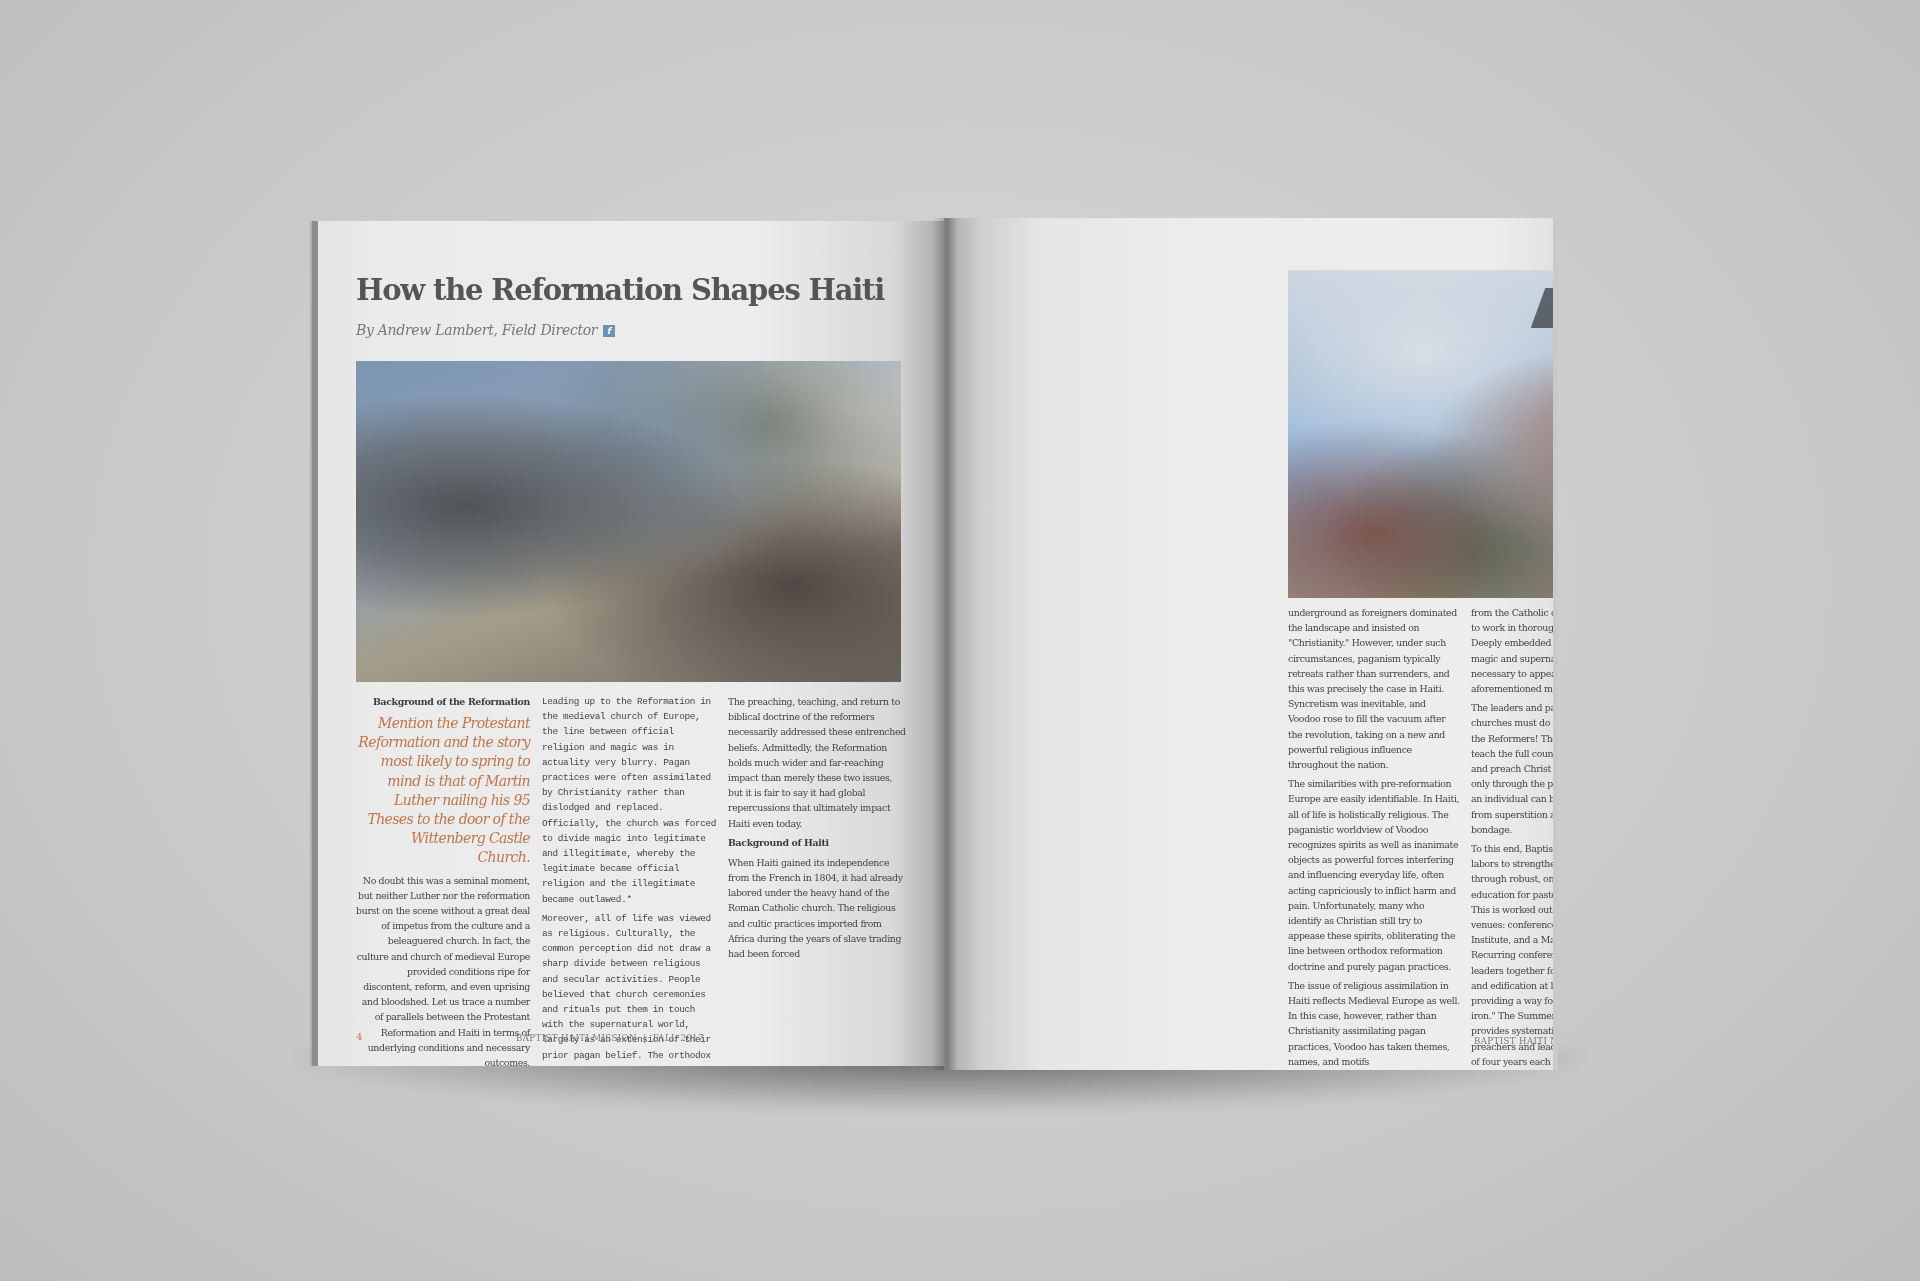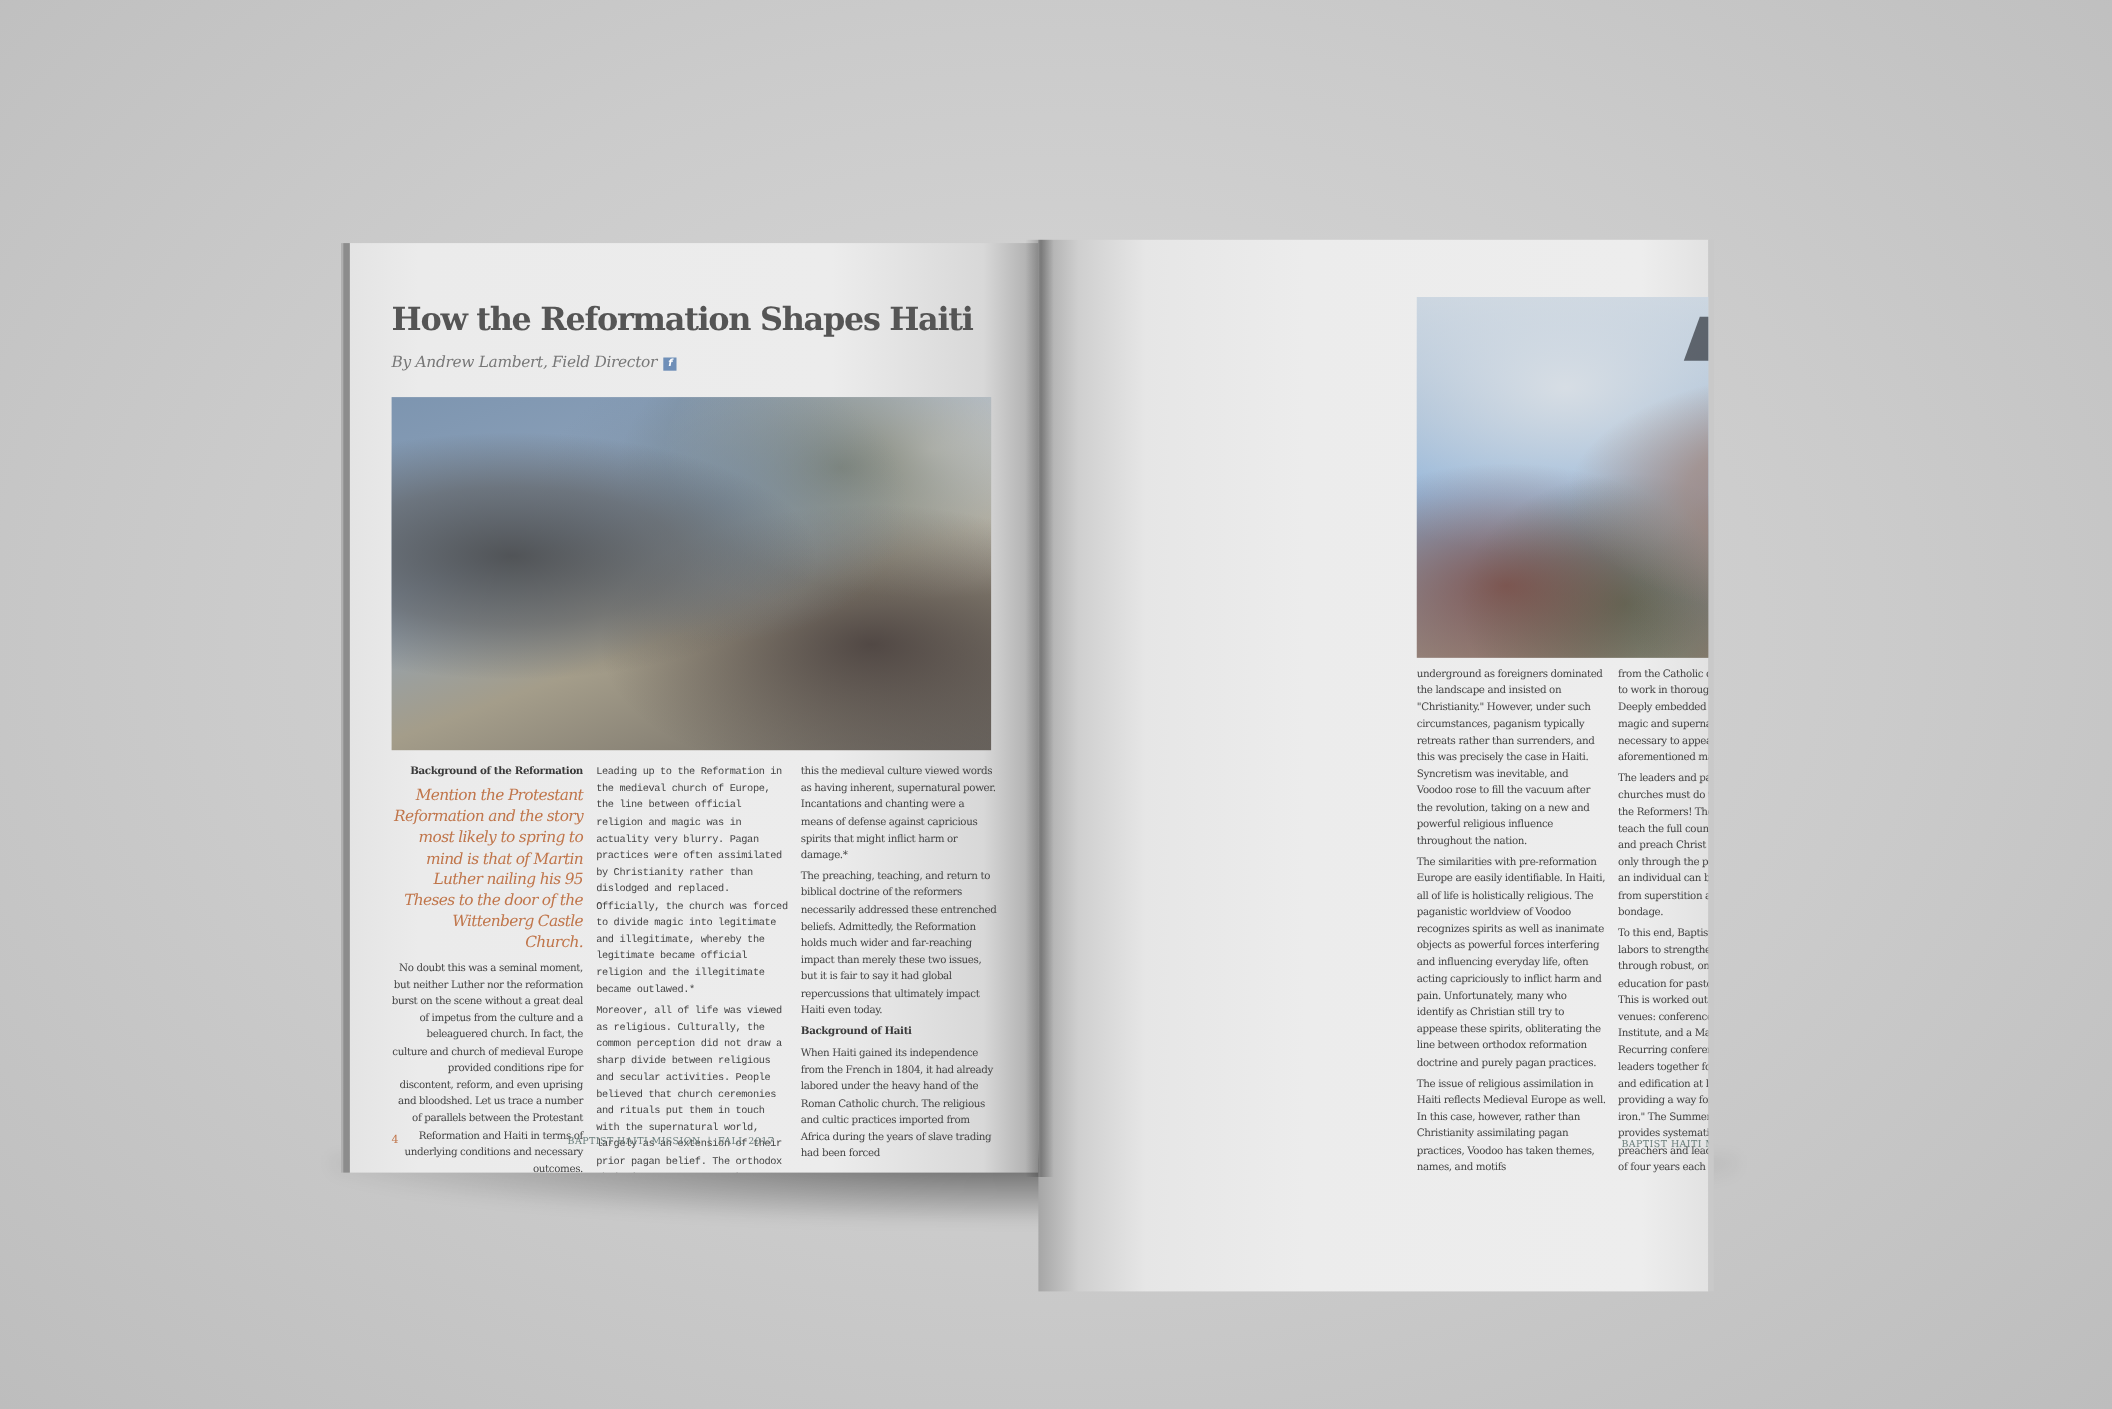--- a/index.html
+++ b/index.html
@@ -18,21 +18,21 @@
     .page {
       position: absolute; top: 0; height: 850px; overflow: hidden;
     }
     .page.left {
       left: 0; width: 632px; top: 3px; height: 845px;
       background: linear-gradient(90deg, #e4e4e4 0%, #ebebeb 10%, #ececec 70%, #d8d8d8 92%, #a9a9a9 100%);
       border-left: 6px solid #8c8c8c;
       box-shadow: -2px 0 0 #b0b0b0;
     }
     .page.right {
-      left: 632px; width: 614px; top: 0; height: 956px;
+      left: 632px; width: 614px; top: 0; height: 852px;
       background: linear-gradient(90deg, #a6a6a6 0%, #cfcfcf 6%, #e6e6e6 16%, #ececec 40%, #ededed 90%, #e2e2e2 100%);
       border-right: 5px solid #c9c9c9;
     }
     .title {
       position: absolute; left: 38px; top: 52px;
       font-family: "DejaVu Serif", serif; font-weight: bold;
       font-size: 29px; letter-spacing: -1.2px; color: #555;
     }
     .byline {
       position: absolute; left: 38px; top: 101px;
@@ -109,21 +109,20 @@
       <div class="pullquote">Mention the Protestant Reformation and the story most likely to spring to mind is that of Martin Luther nailing his 95 Theses to the door of the Wittenberg Castle Church.</div>
       <p>No doubt this was a seminal moment, but neither Luther nor the reformation burst on the scene without a great deal of impetus from the culture and a beleaguered church. In fact, the culture and church of medieval Europe provided conditions ripe for discontent, reform, and even uprising and bloodshed. Let us trace a number of parallels between the Protestant Reformation and Haiti in terms of underlying conditions and necessary outcomes.</p>
     </div>
 
     <div class="col" style="left:224px; top:473px; width:176px;font-family:Liberation Mono, monospace;">
       <p>Leading up to the Reformation in the medieval church of Europe, the line between official religion and magic was in actuality very blurry. Pagan practices were often assimilated by Christianity rather than dislodged and replaced. Officially, the church was forced to divide magic into legitimate and illegitimate, whereby the legitimate became official religion and the illegitimate became outlawed.*</p>
       <p>Moreover, all of life was viewed as religious. Culturally, the common perception did not draw a sharp divide between religious and secular activities. People believed that church ceremonies and rituals put them in touch with the supernatural world, largely as an extension of their prior pagan belief. The orthodox Christian sacraments took on implications that went far beyond the biblical mandate, acting as part of the arsenal to keep evil forces at bay. Alongside</p>
     </div>
 
     <div class="col" style="left:410px; top:473px; width:178px;">
-      <p>this the medieval culture viewed words as having inherent, supernatural power. Incantations and chanting were a means of defense against capricious spirits that might inflict harm or damage.*</p>
       <p>The preaching, teaching, and return to biblical doctrine of the reformers necessarily addressed these entrenched beliefs. Admittedly, the Reformation holds much wider and far-reaching impact than merely these two issues, but it is fair to say it had global repercussions that ultimately impact Haiti even today.</p>
       <h4>Background of Haiti</h4>
       <p>When Haiti gained its independence from the French in 1804, it had already labored under the heavy hand of the Roman Catholic church. The religious and cultic practices imported from Africa during the years of slave trading had been forced</p>
     </div>
 
     <div class="pagenum" style="left:38px; top:810px;">4</div>
     <div class="footer" style="left:198px; top:812px; white-space:pre;">BAPTIST HAITI MISSION  |  FALL 2017</div>
   </div>
 
   <div class="page right">

